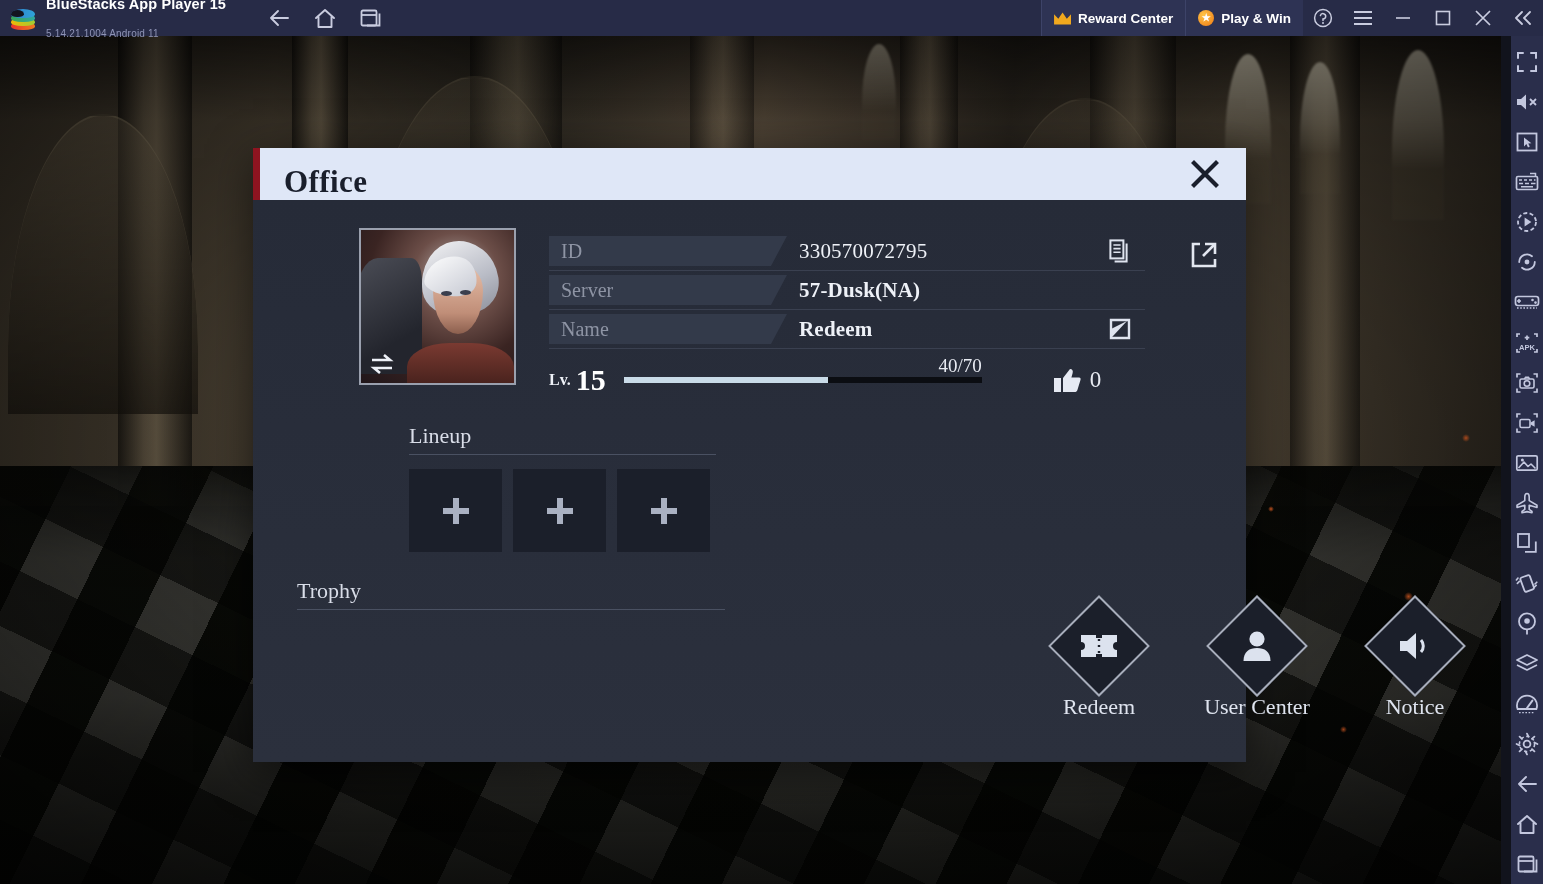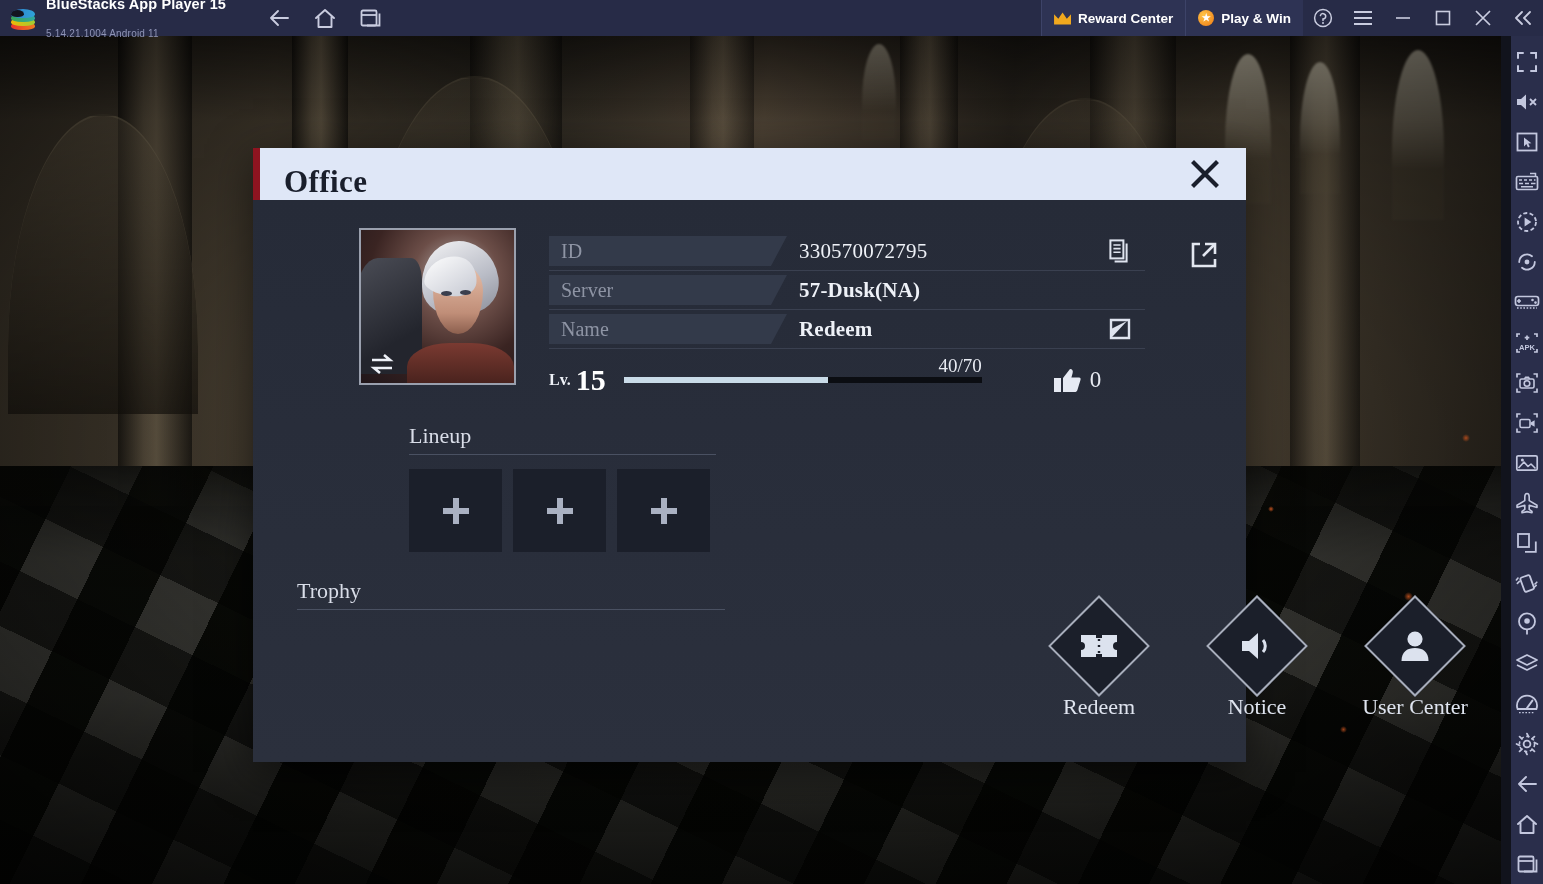--- a/index.html
+++ b/index.html
@@ -482,39 +482,39 @@
               <path d="M2 2 H17 V5 H23 V2 H38 V9 A4 4 0 0 0 38 17 V24 H23 V21 H17 V24 H2 V17 A4 4 0 0 0 2 9 Z" fill="currentColor"></path>
               <path d="M20 6 V8 M20 12 V14 M20 18 V20" stroke="#1b1f2a" stroke-width="2.4"></path>
             </svg>
           </span>
             </div>
           <div class="act-lbl">Redeem</div>
         </div>
         <div class="act">
           <div class="act-dia">
               <span>
+            <svg width="30" height="32" viewBox="0 0 30 32">
+              <circle cx="15" cy="9" r="7.6" fill="currentColor"></circle>
+              <path d="M1.5 31 C1.5 21.5 7.5 18 15 18 C22.5 18 28.5 21.5 28.5 31 Z" fill="currentColor"></path>
+            </svg>
+          </span>
+            </div>
+          <div class="act-lbl">User Center</div>
+        </div>
+        <div class="act">
+          <div class="act-dia">
+              <span>
             <svg width="34" height="30" viewBox="0 0 34 30">
               <path d="M2 10 H9 L18 2 V28 L9 20 H2 Z" fill="currentColor"></path>
               <path d="M23 9 A9 9 0 0 1 23 21" stroke="currentColor" stroke-width="3" fill="none"></path>
             </svg>
           </span>
             </div>
           <div class="act-lbl">Notice</div>
         </div>
-        <div class="act">
-          <div class="act-dia">
-              <span>
-            <svg width="30" height="32" viewBox="0 0 30 32">
-              <circle cx="15" cy="9" r="7.6" fill="currentColor"></circle>
-              <path d="M1.5 31 C1.5 21.5 7.5 18 15 18 C22.5 18 28.5 21.5 28.5 31 Z" fill="currentColor"></path>
-            </svg>
-          </span>
-            </div>
-          <div class="act-lbl">User Center</div>
-        </div>
       </div>
 
     </div>
   </div>
 
   <div class="bs-topbar">
     <div class="bs-logo">
       <i class="l1"></i>
         <i class="l2"></i>
         <i class="l3"></i>

